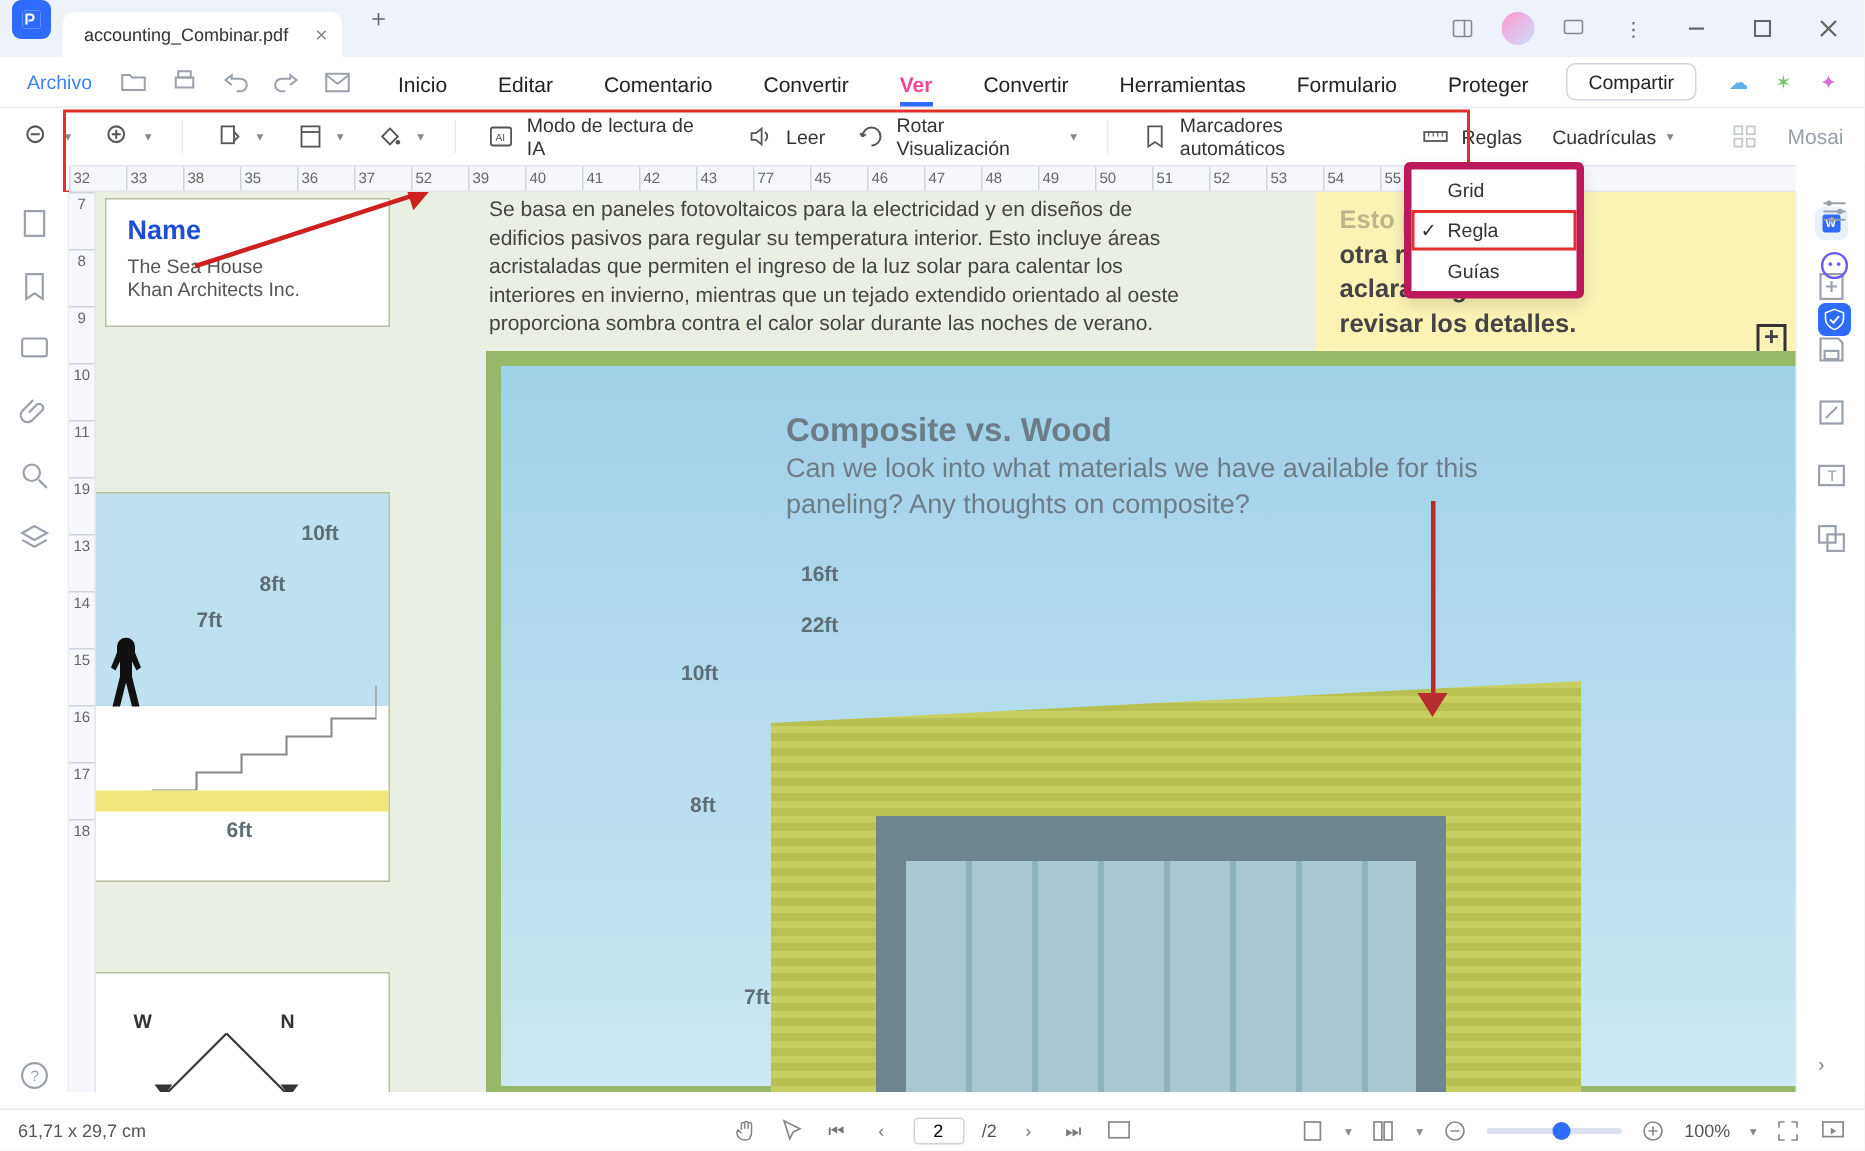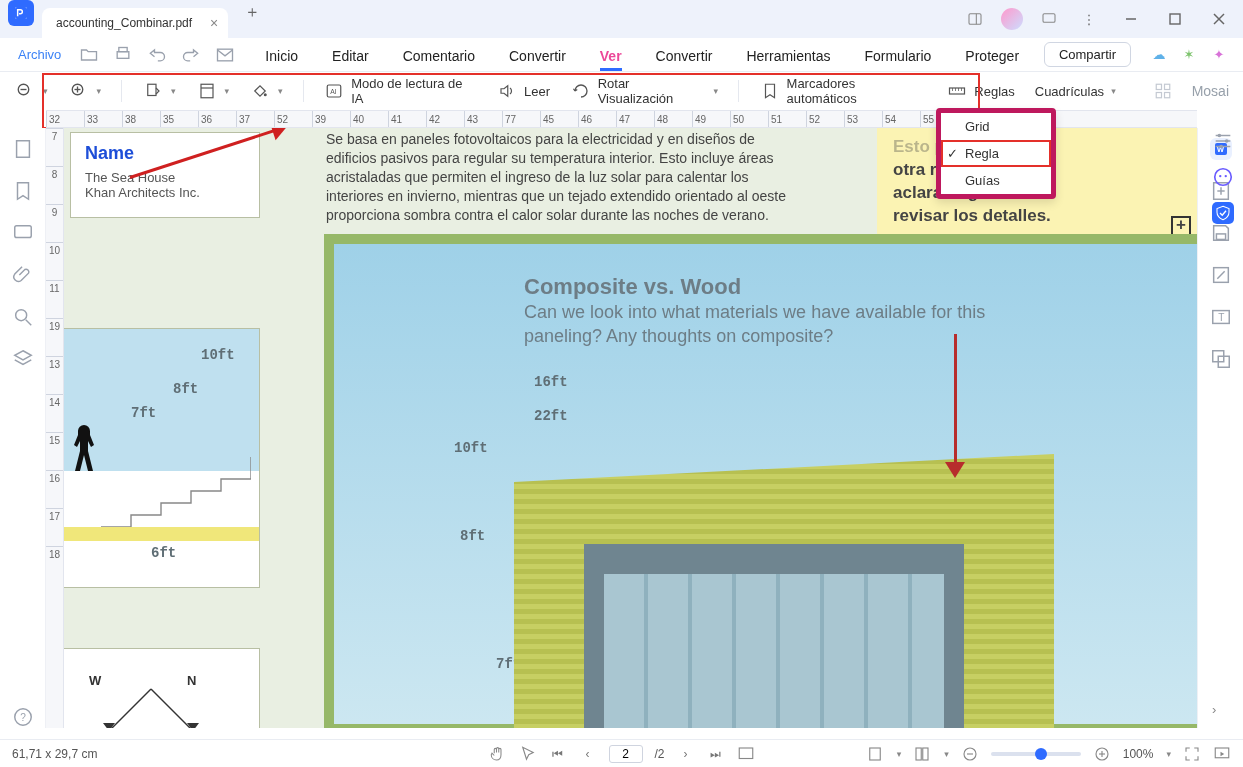--- a/index.html
+++ b/index.html
@@ -68,21 +68,21 @@
   .sb-center { position: absolute; left: 50%; transform: translateX(-50%); display: flex; align-items: center; gap: 12px; }
   .page-input { width: 34px; border: 1px solid #cfd4df; border-radius: 3px; text-align: center; font-size: 12px; padding: 1px 0; }
   .sb-right { margin-left: auto; display: flex; align-items: center; gap: 12px; }
   .zoom-track { width: 90px; height: 4px; background: #dbe1ee; border-radius: 2px; position: relative; }
   .zoom-thumb { position: absolute; top: -4px; width: 12px; height: 12px; background: #2f6bff; border-radius: 50%; }
 
   .ic { width: 18px; height: 18px; color: #777; display:inline-flex; align-items:center; justify-content:center; }
   .gray-label { color:#97a0aa; font-size:14px; }
 
   .house-wall { background: repeating-linear-gradient(180deg,#c7cf63 0 5px,#b7c051 5px 10px); }
-  .dim-label { position: absolute; font-size: 14px; color: #5f6e75; font-weight:600;font-family:Liberation Mono, monospace; }
+  .dim-label { position: absolute; font-size: 14px; color: #5f6e75; font-weight:600; }
 </style>
 </head>
 <body>
 
 <div class="titlebar">
   <div class="app-logo">
     <svg viewBox="0 0 24 24">
         <rect x="3" y="3" width="18" height="18" rx="3" fill="#fff"></rect>
         <rect x="3" y="3" width="18" height="18" rx="3" fill="#2f6bff"></rect>
         <path d="M7 17V7h4a3 3 0 010 6H9" stroke="#fff" stroke-width="2.2" fill="none"></path>

